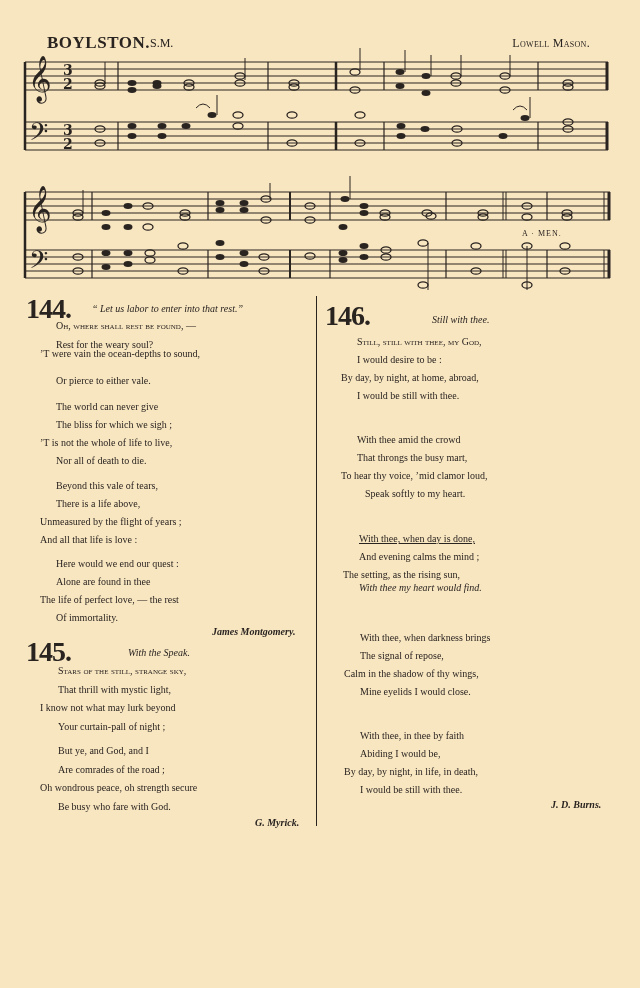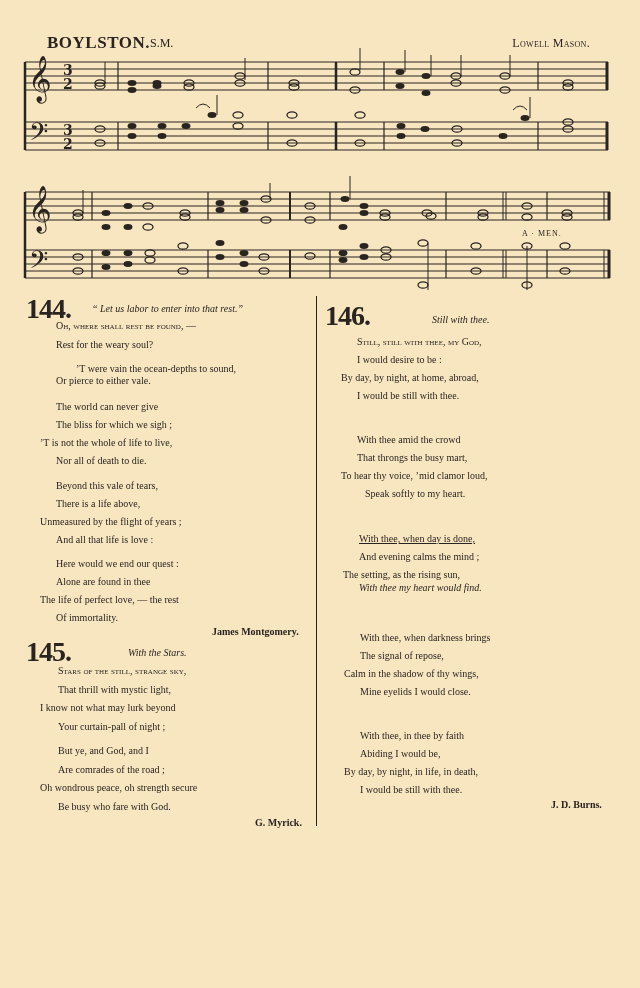--- a/index.html
+++ b/index.html
@@ -14,21 +14,21 @@
     left:47px; top:33px; font-size:17px; font-weight:bold; letter-spacing:0.5px;
   }
   .tune-meter { left:150px; top:36px; font-size:12px; }
   .composer { right:50px; top:36px; font-size:12px; font-variant:small-caps; letter-spacing:0.3px; }
   svg.staff { position:absolute; left:0; top:0; }
   .amen { left:522px; top:229px; font-size:8px; letter-spacing:1px; }
   .divider { left:316px; top:296px; width:1.4px; height:530px; background:#2a2420; }
   .hymn-num { font-size:28px; font-weight:bold; line-height:1; letter-spacing:-1px; }
   .hymn-head { font-size:10px; font-style:italic; }
   .verse-line { font-size:10px; line-height:19px; white-space:nowrap; position:absolute; }
-  .author { font-size:10px; font-weight:bold; position:absolute; }
+  .author { font-size:10px; font-weight:bold; position:absolute;font-style:italic; }
   .sc { font-variant:small-caps; }
 </style>
 </head>
 <body>
 
 <div class="abs tune-title">BOYLSTON.</div>
 <div class="abs tune-meter">S.M.</div>
 <div class="abs composer">Lowell Mason.</div>
 
 <svg class="staff" width="640" height="300">
@@ -263,42 +263,42 @@
 
 <div class="abs amen">A  ·  MEN.</div>
 
 <div class="abs divider"></div>
 
 <div class="abs hymn-num" style="left:26px;top:295px;">144.</div>
 <div class="abs hymn-head" style="left:92px;top:303px;">“ Let us labor to enter into that rest.”</div>
 <div>
   <div class="verse-line" style="left:56px;top:316px;"><span class="sc">Oh, where shall rest be found, —</span></div>
   <div class="verse-line" style="left:56px;top:335px;">Rest for the weary soul?</div>
-  <div class="verse-line" style="left:40px;top:359px;margin-left:36px;">’T were vain the ocean-depths to sound,</div>
+  <div class="verse-line" style="left:40px;top:344px;">’T were vain the ocean-depths to sound,</div>
   <div class="verse-line" style="left:56px;top:371px;">Or pierce to either vale.</div>
 
   <div class="verse-line" style="left:56px;top:397px;">The world can never give</div>
   <div class="verse-line" style="left:56px;top:415px;">The bliss for which we sigh ;</div>
   <div class="verse-line" style="left:40px;top:433px;">’T is not the whole of life to live,</div>
   <div class="verse-line" style="left:56px;top:451px;">Nor all of death to die.</div>
 
   <div class="verse-line" style="left:56px;top:476px;">Beyond this vale of tears,</div>
   <div class="verse-line" style="left:56px;top:494px;">There is a life above,</div>
   <div class="verse-line" style="left:40px;top:512px;">Unmeasured by the flight of years ;</div>
-  <div class="verse-line" style="left:56px;top:530px;">And all that life is love :</div>
+  <div class="verse-line" style="left:40px;top:530px;">And all that life is love :</div>
 
   <div class="verse-line" style="left:56px;top:554px;">Here would we end our quest :</div>
   <div class="verse-line" style="left:56px;top:572px;">Alone are found in thee</div>
   <div class="verse-line" style="left:40px;top:590px;">The life of perfect love, — the rest</div>
   <div class="verse-line" style="left:56px;top:608px;">Of immortality.</div>
 </div>
 <div class="author" style="left:212px;top:626px;">James Montgomery.</div>
 
 <div class="abs hymn-num" style="left:26px;top:638px;">145.</div>
-<div class="abs hymn-head" style="left:128px;top:647px;">With the Stars.</div>
+<div class="abs hymn-head" style="left:128px;top:647px;">With the Speak.</div>
 <div>
   <div class="verse-line" style="left:58px;top:661px;"><span class="sc">Stars of the still, strange sky,</span></div>
   <div class="verse-line" style="left:58px;top:680px;">That thrill with mystic light,</div>
   <div class="verse-line" style="left:40px;top:698px;">I know not what may lurk beyond</div>
   <div class="verse-line" style="left:58px;top:717px;">Your curtain-pall of night ;</div>
 
   <div class="verse-line" style="left:58px;top:741px;">But ye, and God, and I</div>
   <div class="verse-line" style="left:58px;top:760px;">Are comrades of the road ;</div>
   <div class="verse-line" style="left:40px;top:778px;">Oh wondrous peace, oh strength secure</div>
   <div class="verse-line" style="left:58px;top:797px;">Be busy who fare with God.</div>

